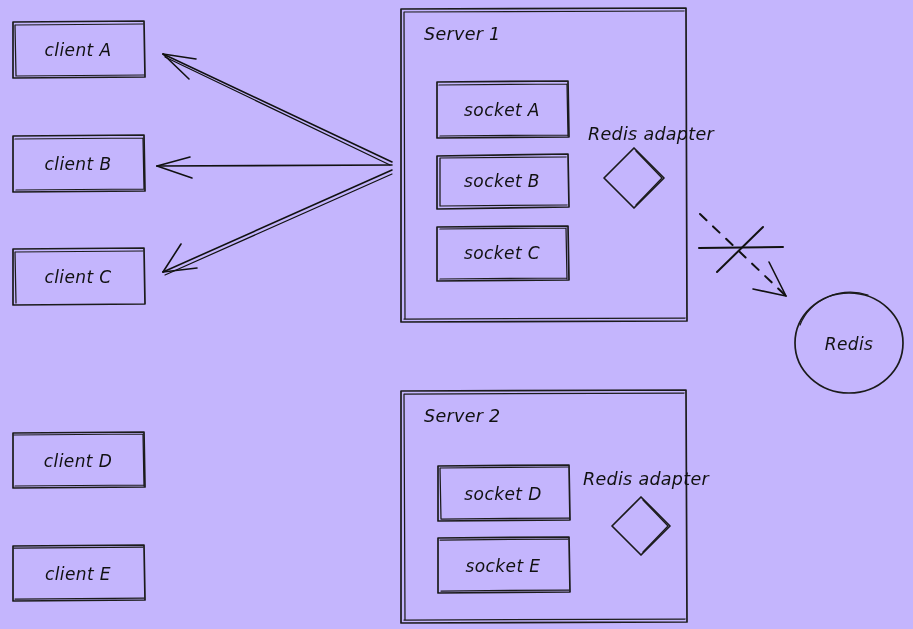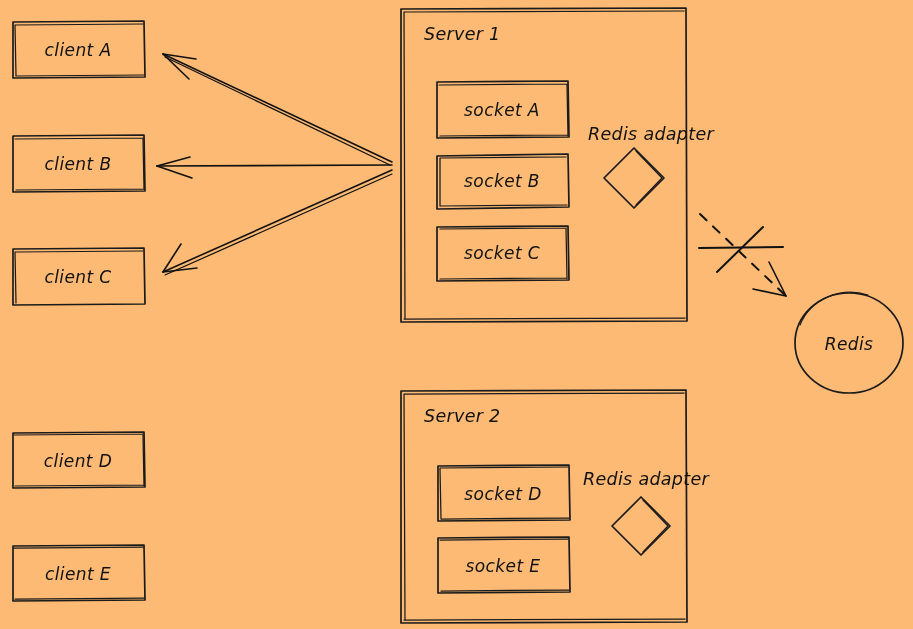--- a/index.html
+++ b/index.html
@@ -7,21 +7,21 @@
     padding: 0;
     background: #ffffff;
   }
   body {
     font-family: "DejaVu Sans", sans-serif;
   }
   #canvas {
     position: relative;
     width: 913px;
     height: 629px;
-    background: #fdba74;
+    background: #c4b5fd;
     overflow: hidden;
   }
   #diagram-svg {
     position: absolute;
     left: 0;
     top: 0;
     width: 913px;
     height: 629px;
   }
   .hand-text {

